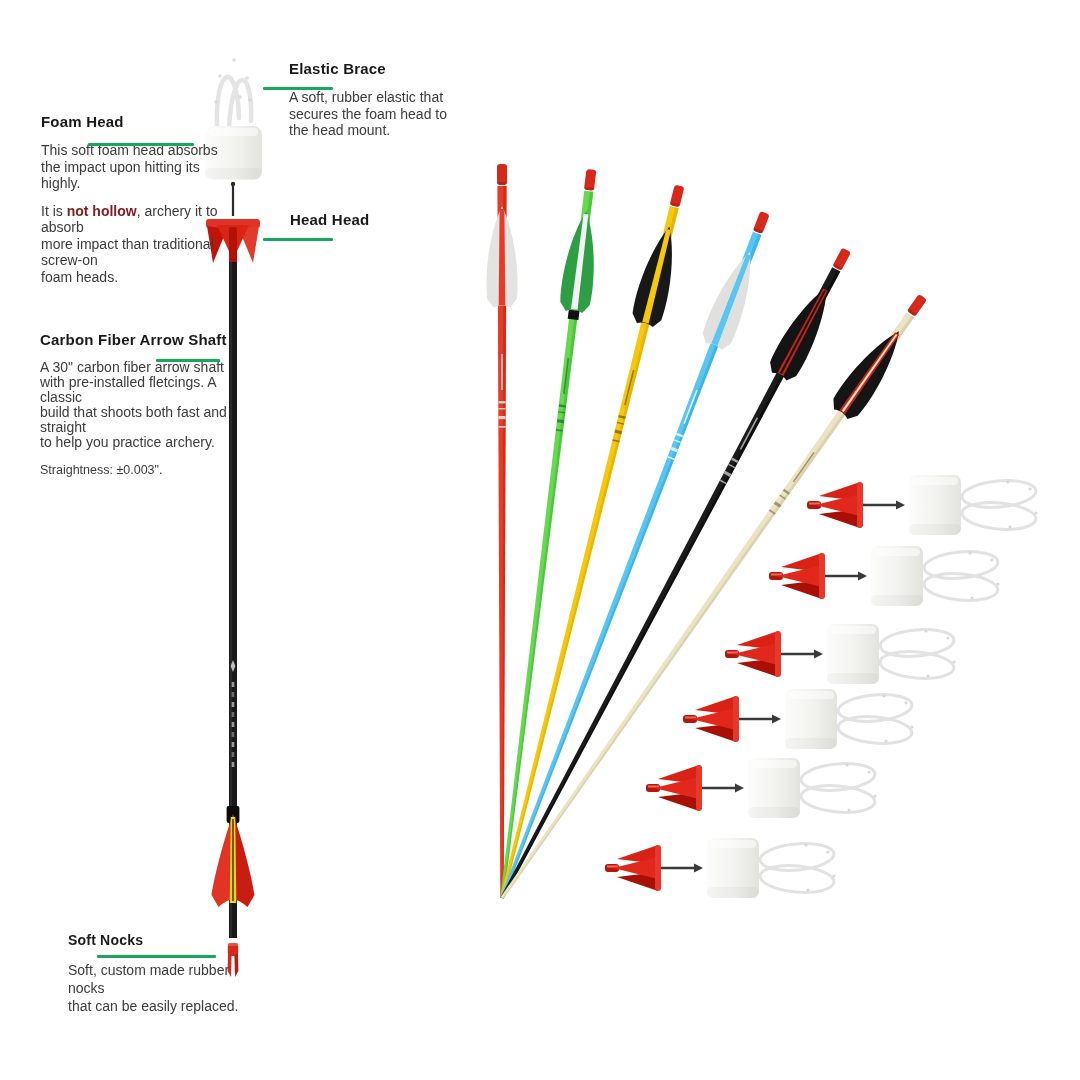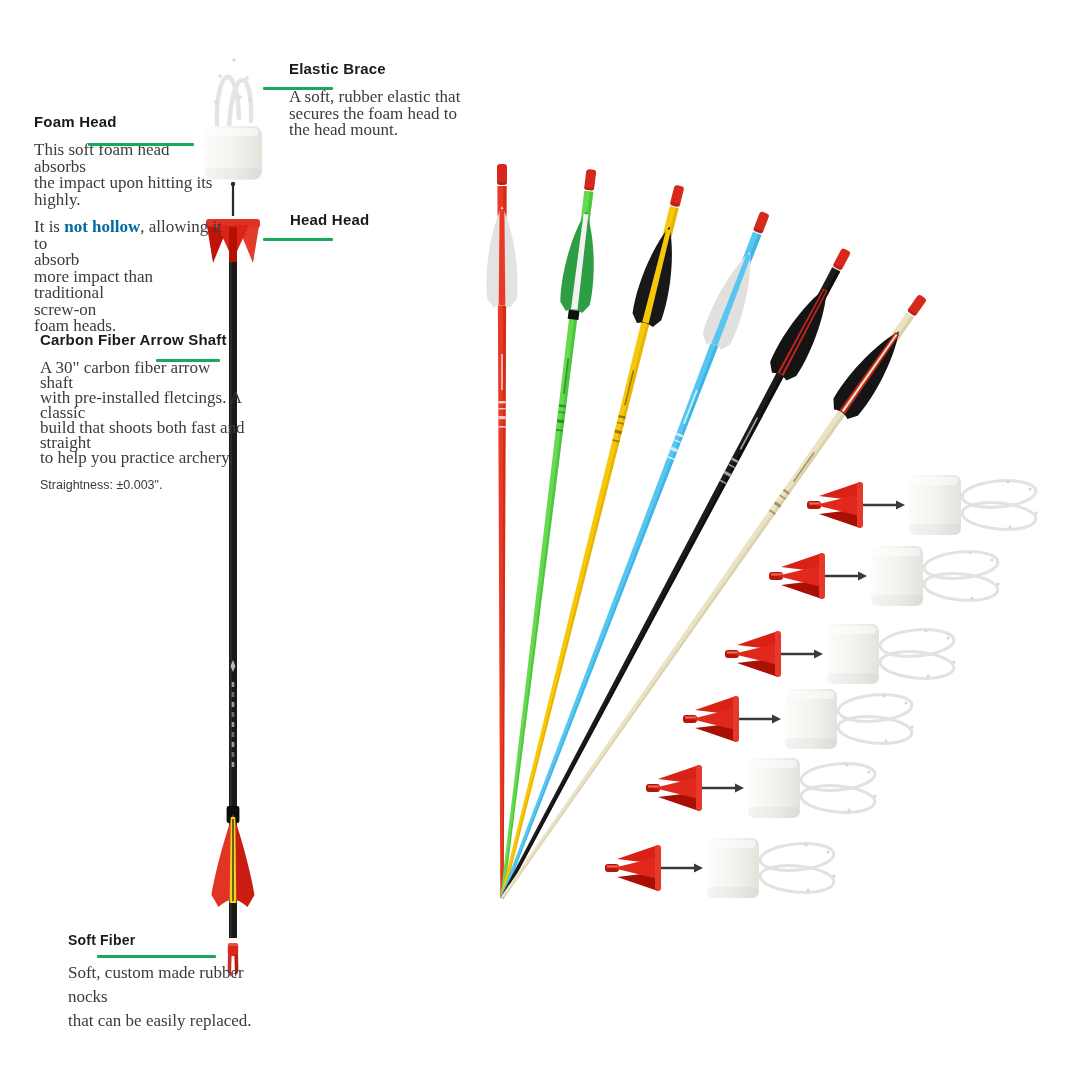--- a/index.html
+++ b/index.html
@@ -1,25 +1,25 @@
 <!DOCTYPE html>
 <html><head>
 <meta charset="utf-8">
 <style>
   html,body{margin:0;padding:0;background:#ffffff;}
   .canvas{position:relative;width:1080px;height:1080px;background:#fff;overflow:hidden;
           font-family:"Liberation Sans",sans-serif;}
   #art{position:absolute;left:0;top:0;pointer-events:none;}
   .ann{position:absolute;color:#3b3b3b;}
   .ann h2{margin:0;font-size:15px;font-weight:bold;color:#1a1a1a;letter-spacing:.2px;line-height:19px;}
-  .ann .para{margin:11px 0 0;font-size:17px;line-height:16.5px;white-space:pre-line;font-family:Liberation Serif, serif;}
-  .ann .para b{color:#0369a1;}
+  .ann .para{margin:11px 0 0;font-size:14px;line-height:16.5px;white-space:pre-line;}
+  .ann .para b{color:#7f1d1d;}
   #sec-shaft .para{line-height:15px;}
   #sec-nocks h2{font-size:14px;}
-  #sec-nocks .para{line-height:24px;}
+  #sec-nocks .para{line-height:18px;}
   .spec{margin:13px 0 0;font-size:12.5px;line-height:15px;white-space:pre-line;}
   .gline{position:absolute;height:2.5px;border-radius:1px;background:#17a85b;}
 </style>
 </head>
 <body>
 
 <div class="canvas">
 
   <svg id="art" width="1080" height="1080" viewBox="0 0 1080 1080">
       <defs>
@@ -347,26 +347,26 @@
       </g>
     </svg>
 
   <section class="ann" id="sec-brace" style="left:289px;top:59px;width:185px">
     <h2>Elastic Brace</h2>
     <p class="para">A soft, rubber elastic that
 secures the foam head to
 the head mount.</p>
   </section>
 
-  <section class="ann" id="sec-foam" style="left:34px;top:112px;width:190px">
+  <section class="ann" id="sec-foam" style="left:41px;top:112px;width:190px">
     <h2>Foam Head</h2>
     <p class="para">This soft foam head absorbs
 the impact upon hitting its
 highly.</p>
-    <p class="para"><span>It is </span><b>not hollow</b><span>, allowing it to
+    <p class="para"><span>It is </span><b>not hollow</b><span>, archery it to
 absorb
 more impact than traditional
 screw-on
 foam heads.</span></p>
   </section>
 
   <section class="ann" id="sec-mount" style="left:290px;top:210px;width:185px">
     <h2>Head Head</h2>
   </section>
 
@@ -375,21 +375,21 @@
     <p class="para">A 30" carbon fiber arrow shaft
 with pre-installed fletcings. A
 classic
 build that shoots both fast and
 straight
 to help you practice archery.</p>
     <p class="spec">Straightness: ±0.003".</p>
   </section>
 
   <section class="ann" id="sec-nocks" style="left:68px;top:931px;width:190px">
-    <h2>Soft Fiber</h2>
+    <h2>Soft Nocks</h2>
     <p class="para">Soft, custom made rubber
 nocks
 that can be easily replaced.</p>
   </section>
 
   <div class="gline" style="left: 263px; top: 87px; width: 70px; background: rgb(23, 168, 91);"></div>
   <div class="gline" style="left: 88px; top: 143px; width: 106px; background: rgb(23, 168, 91);"></div>
   <div class="gline" style="left: 263px; top: 238px; width: 70px; background: rgb(23, 168, 91);"></div>
   <div class="gline" style="left: 156px; top: 359px; width: 64px; background: rgb(23, 168, 91);"></div>
   <div class="gline" style="left: 97px; top: 955px; width: 119px; background: rgb(23, 168, 91);"></div>

